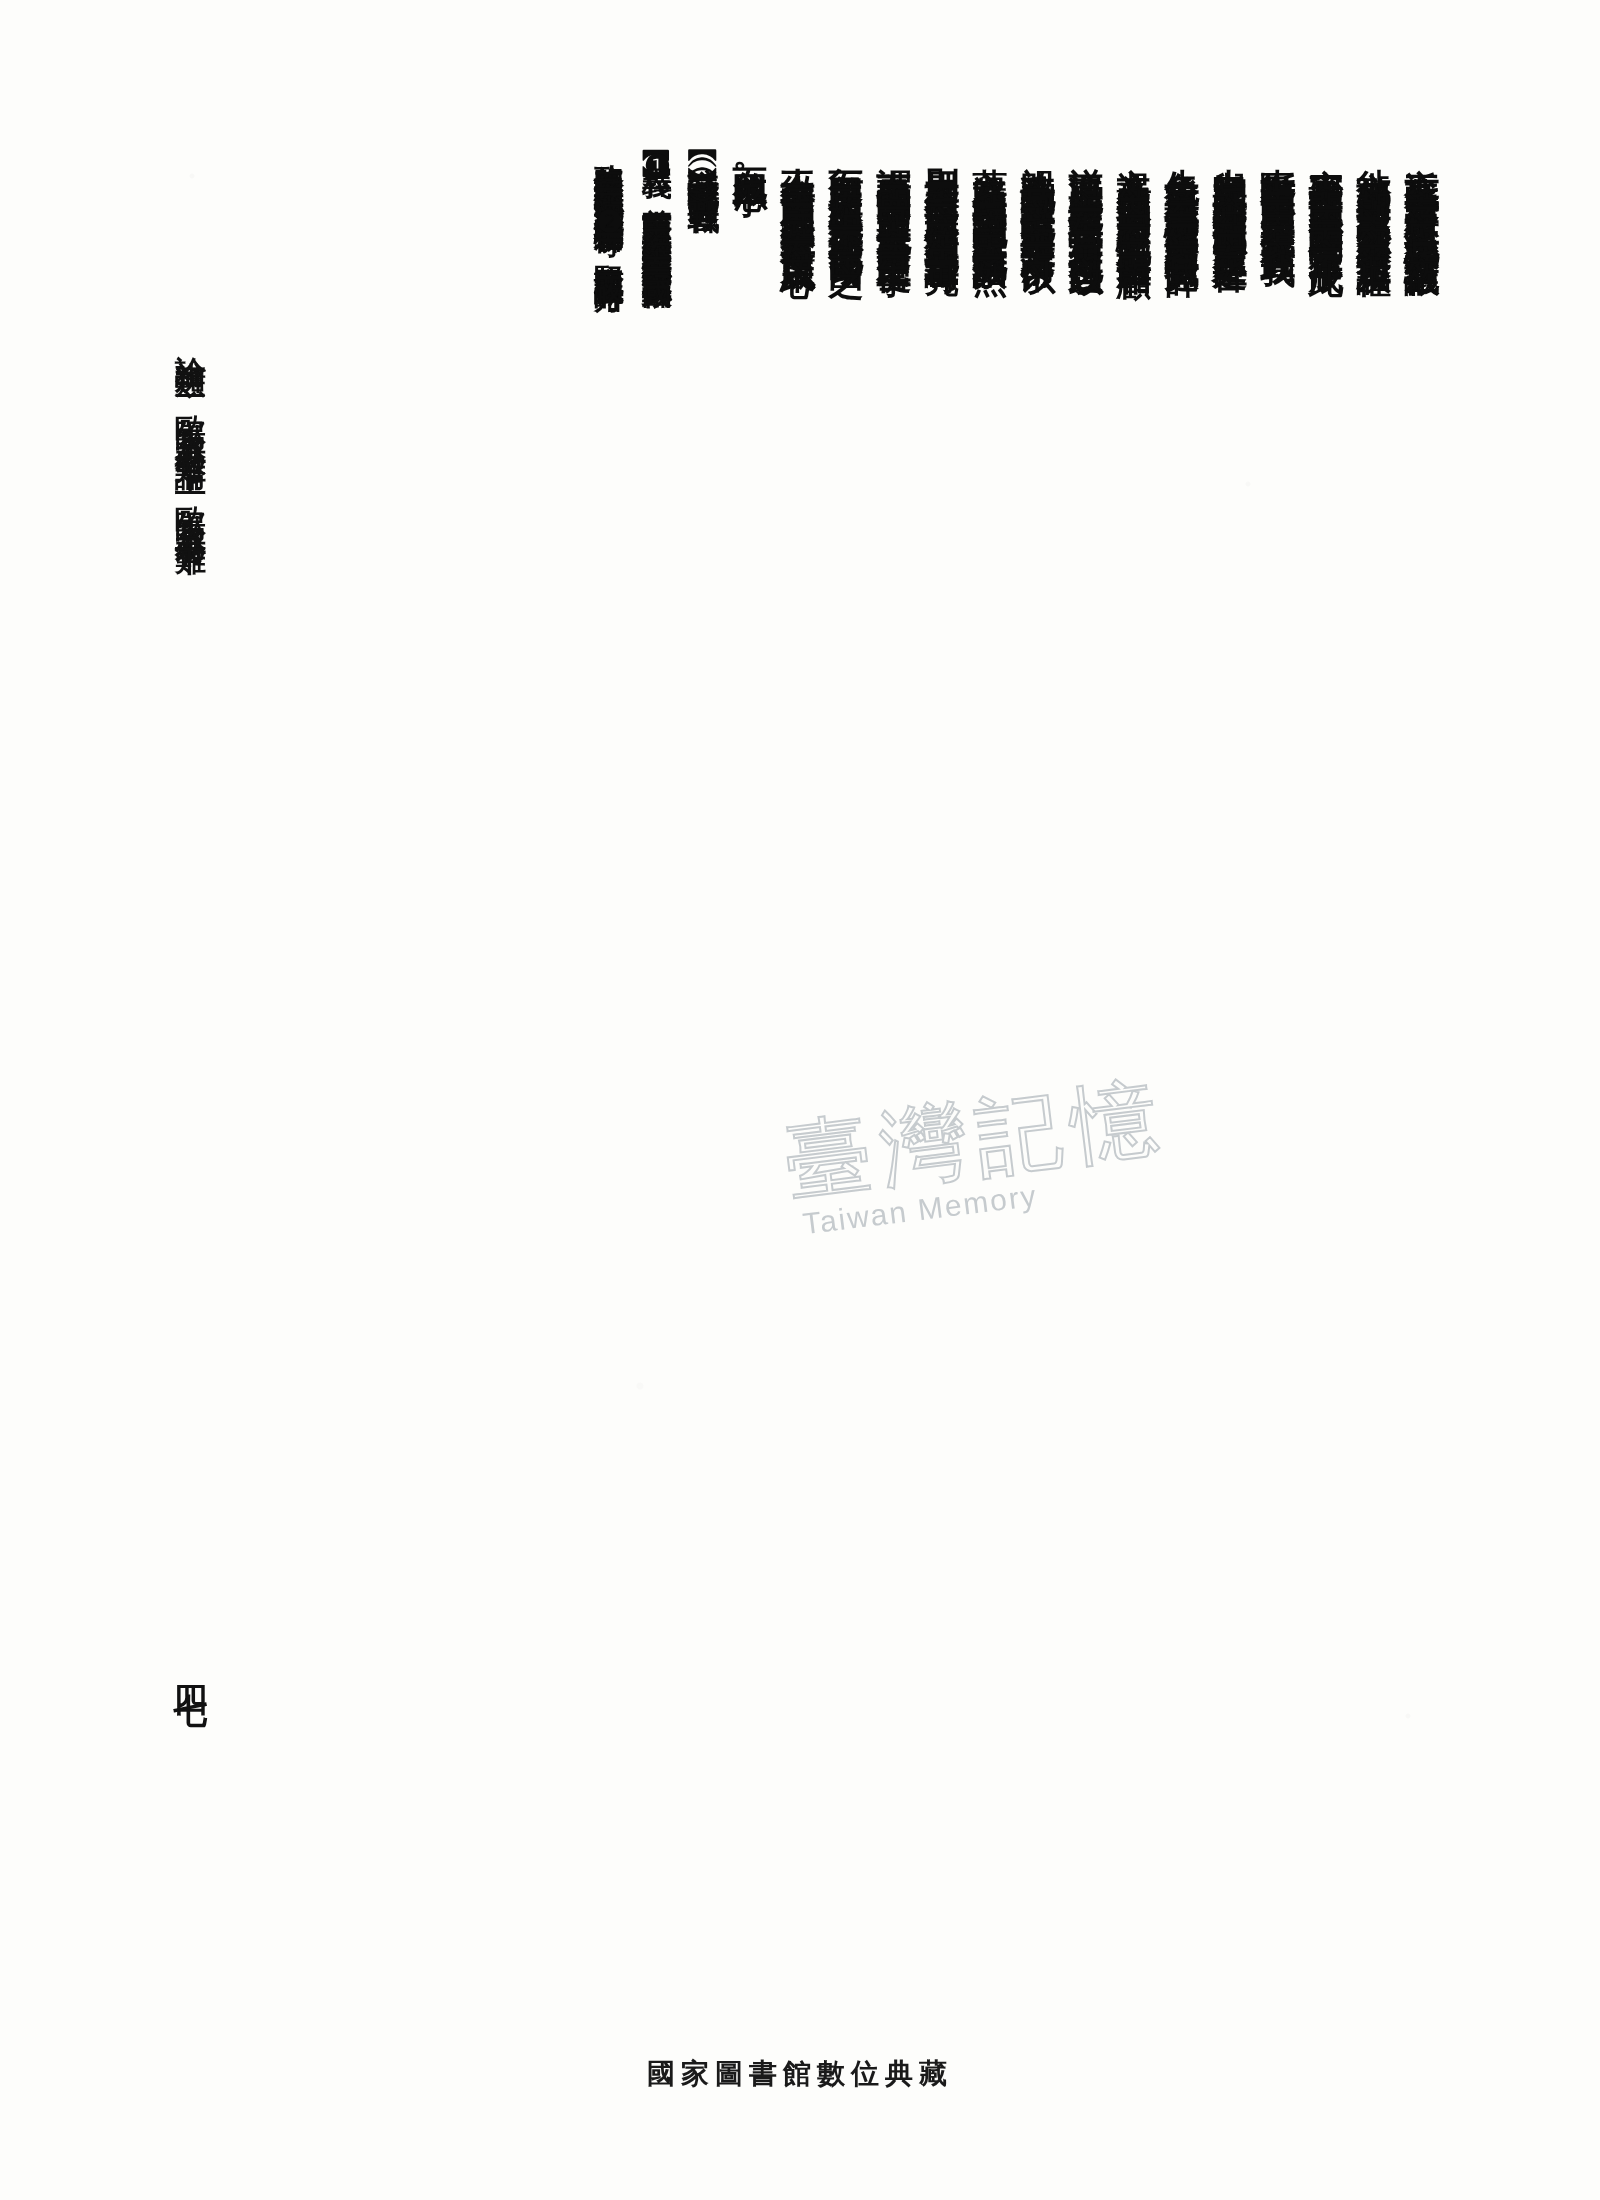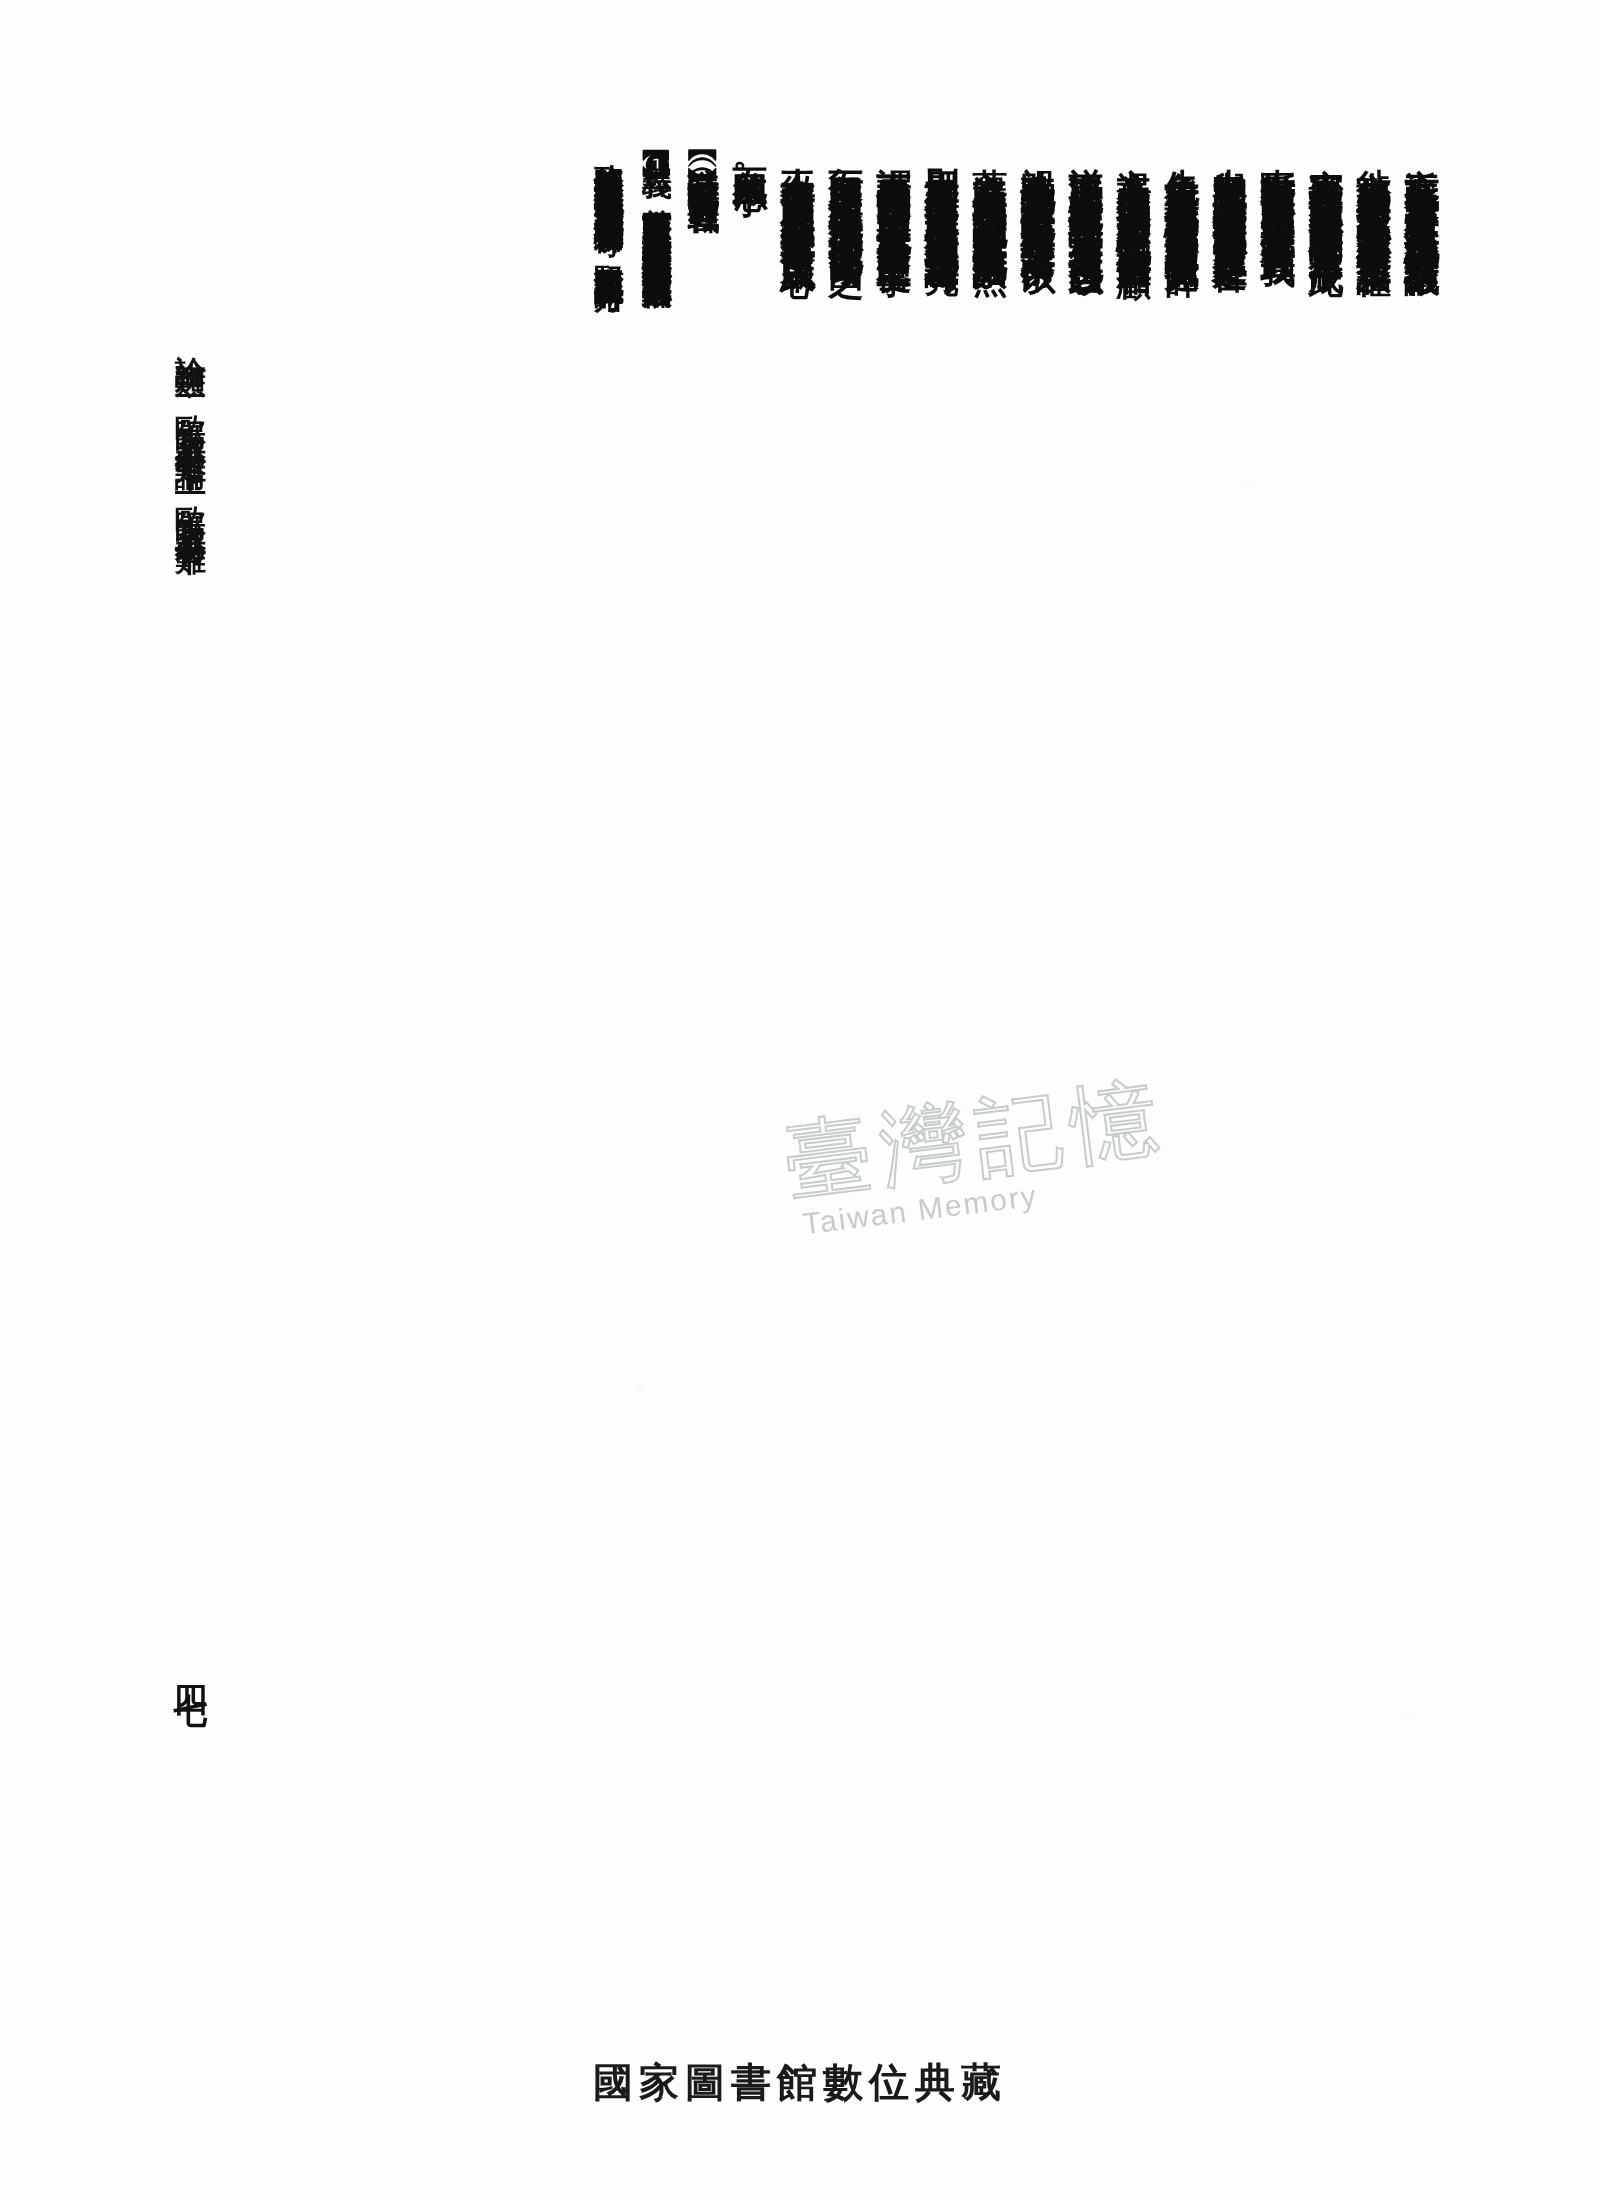--- a/index.html
+++ b/index.html
@@ -131,21 +131,21 @@
   }
 
   
   #footer-stamp {
     position: absolute;
     left: 0;
     right: 0;
     top: 2055px;
     text-align: center;
     font-family: Liberation Serif, serif;
-    font-size: 40px;
+    font-size: 28px;
     font-weight: 700;
     letter-spacing: 6px;
     color: #1a1a1a;
   }
 </style>
 </head>
 <body>
 
 <div id="page">
 

